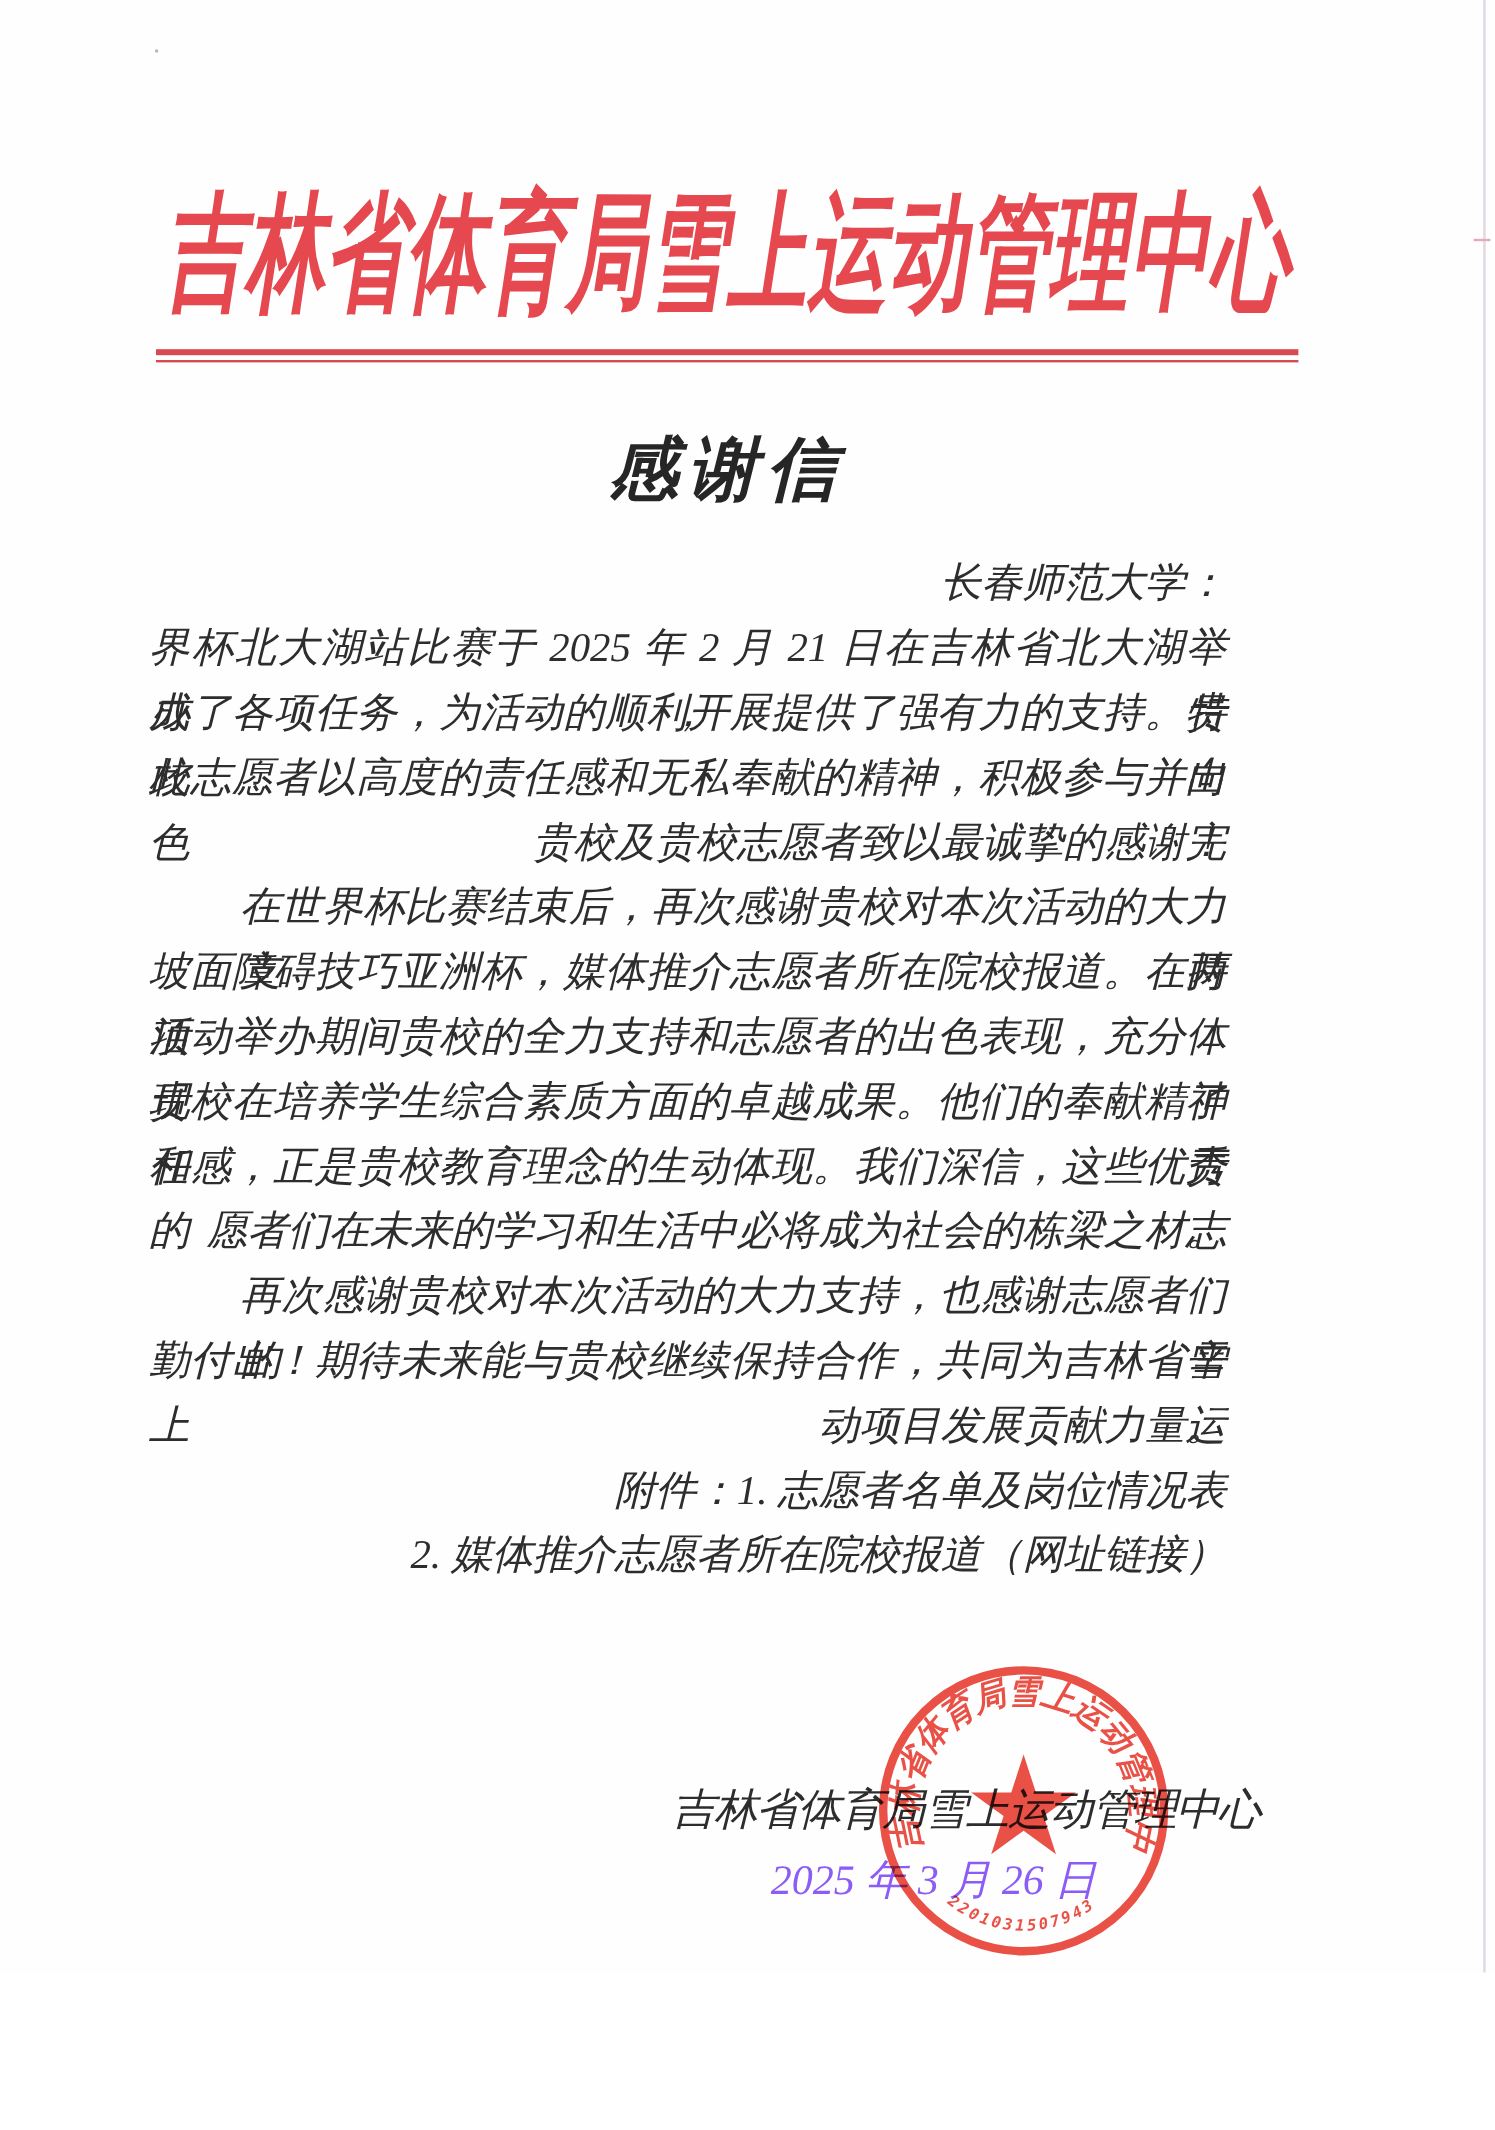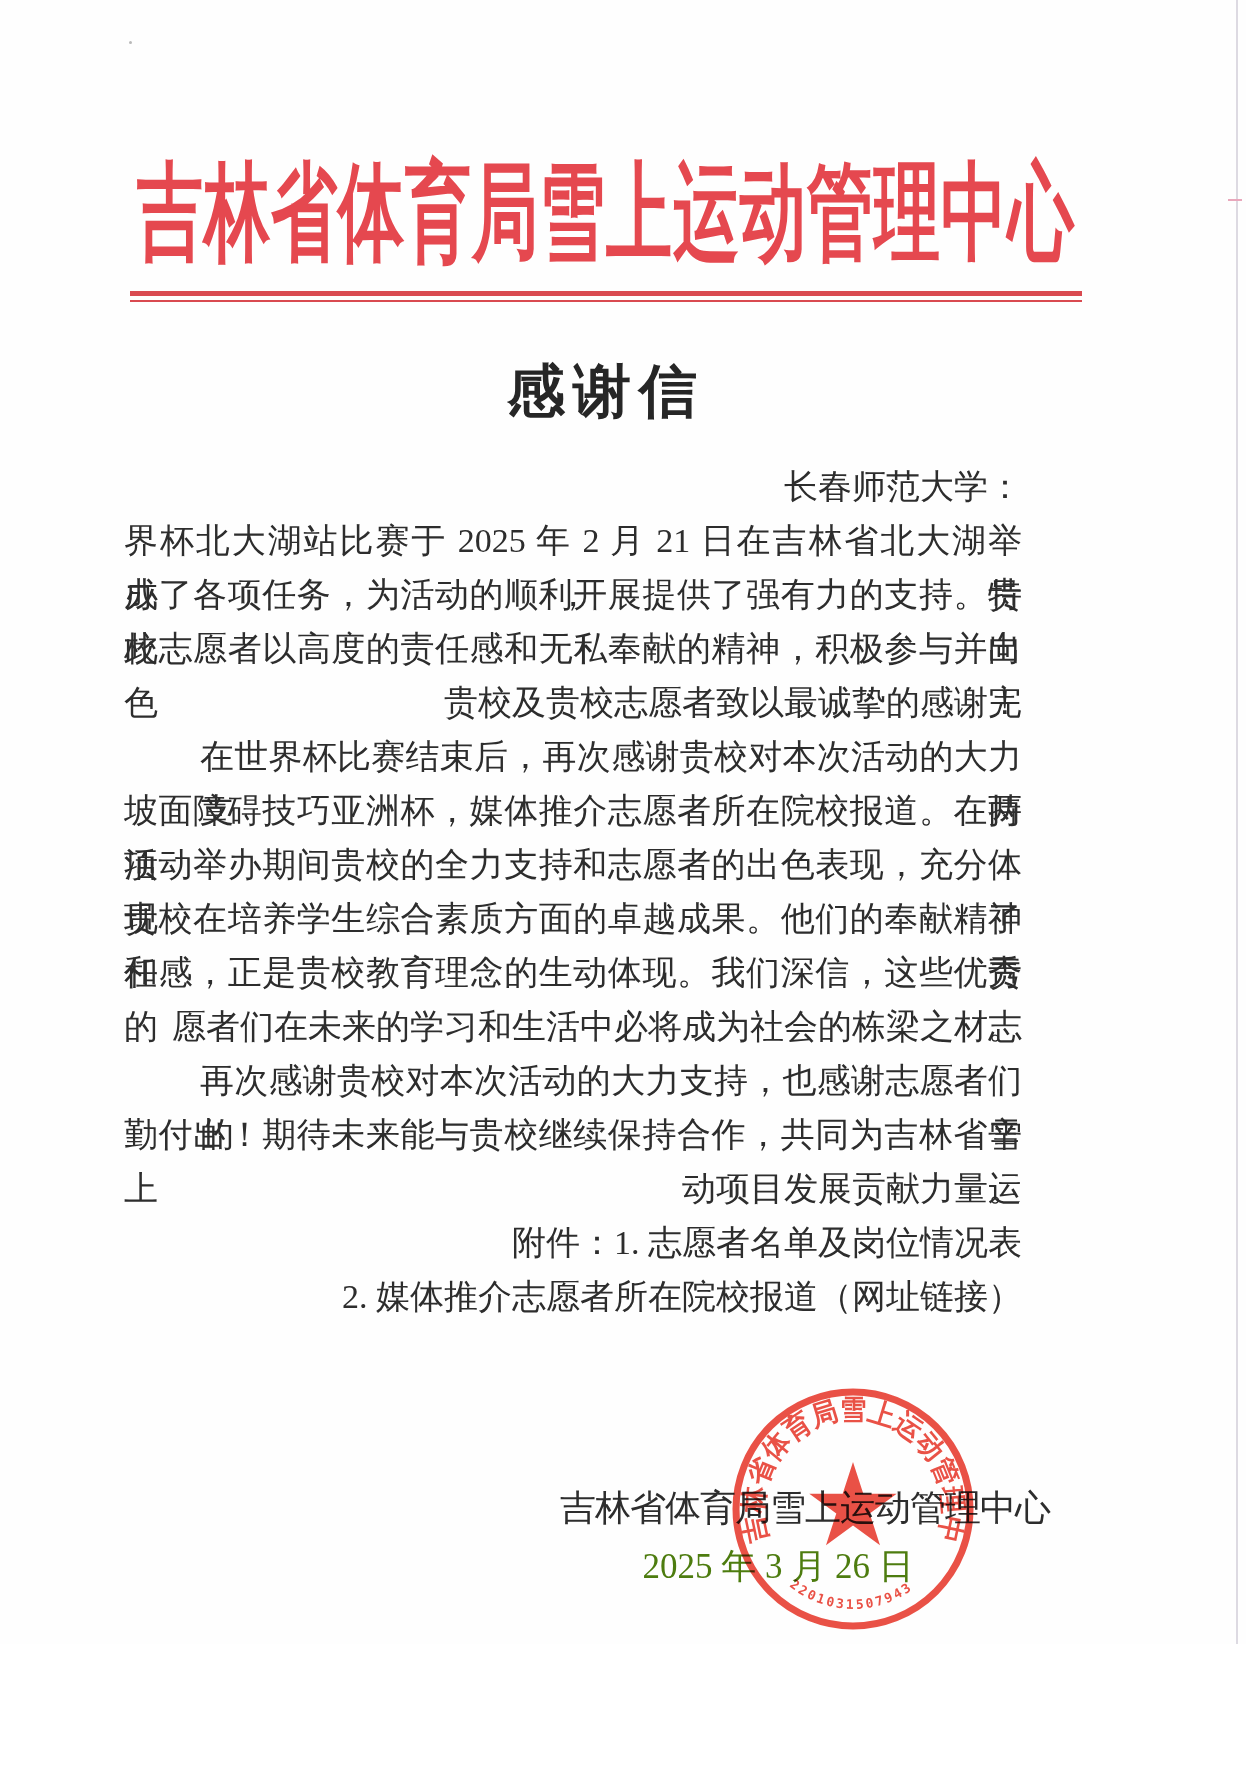--- a/index.html
+++ b/index.html
@@ -1,18 +1,19 @@
 <!DOCTYPE html>
 <html><head>
 <meta charset="utf-8">
 <style>
   html,body{margin:0;padding:0;background:#ffffff;}
   .page{
     position:relative;width:1246px;height:1644px;background:#fefefe;overflow:hidden;
     font-family:"Liberation Serif","DejaVu Serif",serif;
+    font-style:italic;
   }
   
   .letterhead{
     position:absolute;left:130px;top:160px;width:952px;text-align:center;line-height:1;
     color:#e5484f;font-weight:bold;
   }
   .letterhead .stretch{
     display:inline-block;font-size:66px;letter-spacing:1px;
     transform:scale(1.0,1.62);transform-origin:top center;white-space:nowrap;
   }
@@ -37,21 +38,21 @@
   .indent{padding-left:76px;}
   .attach1{padding-left:81px;}
   .attach2{padding-left:186px;}
   
   .sign-org{
     position:absolute;left:560px;top:1484px;width:480px;text-align:center;
     font-size:36px;letter-spacing:-1px;color:#2d2d2d;white-space:nowrap;
   }
   .sign-date{
     position:absolute;left:628px;top:1543px;width:300px;text-align:center;
-    font-size:35px;color:#4d7c0f;white-space:nowrap;
+    font-size:35px;color:#8b5cf6;white-space:nowrap;
   }
   
   .seal{
     position:absolute;left:728px;top:1384px;width:250px;height:250px;
     mix-blend-mode:multiply;opacity:0.88;
   }
   
   .page-edge{position:absolute;left:1236px;top:0;width:2px;height:1775px;background:#dddae2;}
   .edge-tick{position:absolute;left:1228px;top:199px;width:14px;height:2px;background:#e9a8bc;}
   .scan-bar{position:absolute;left:0;top:1769px;width:1246px;height:6px;background:#cbcbcb;}

